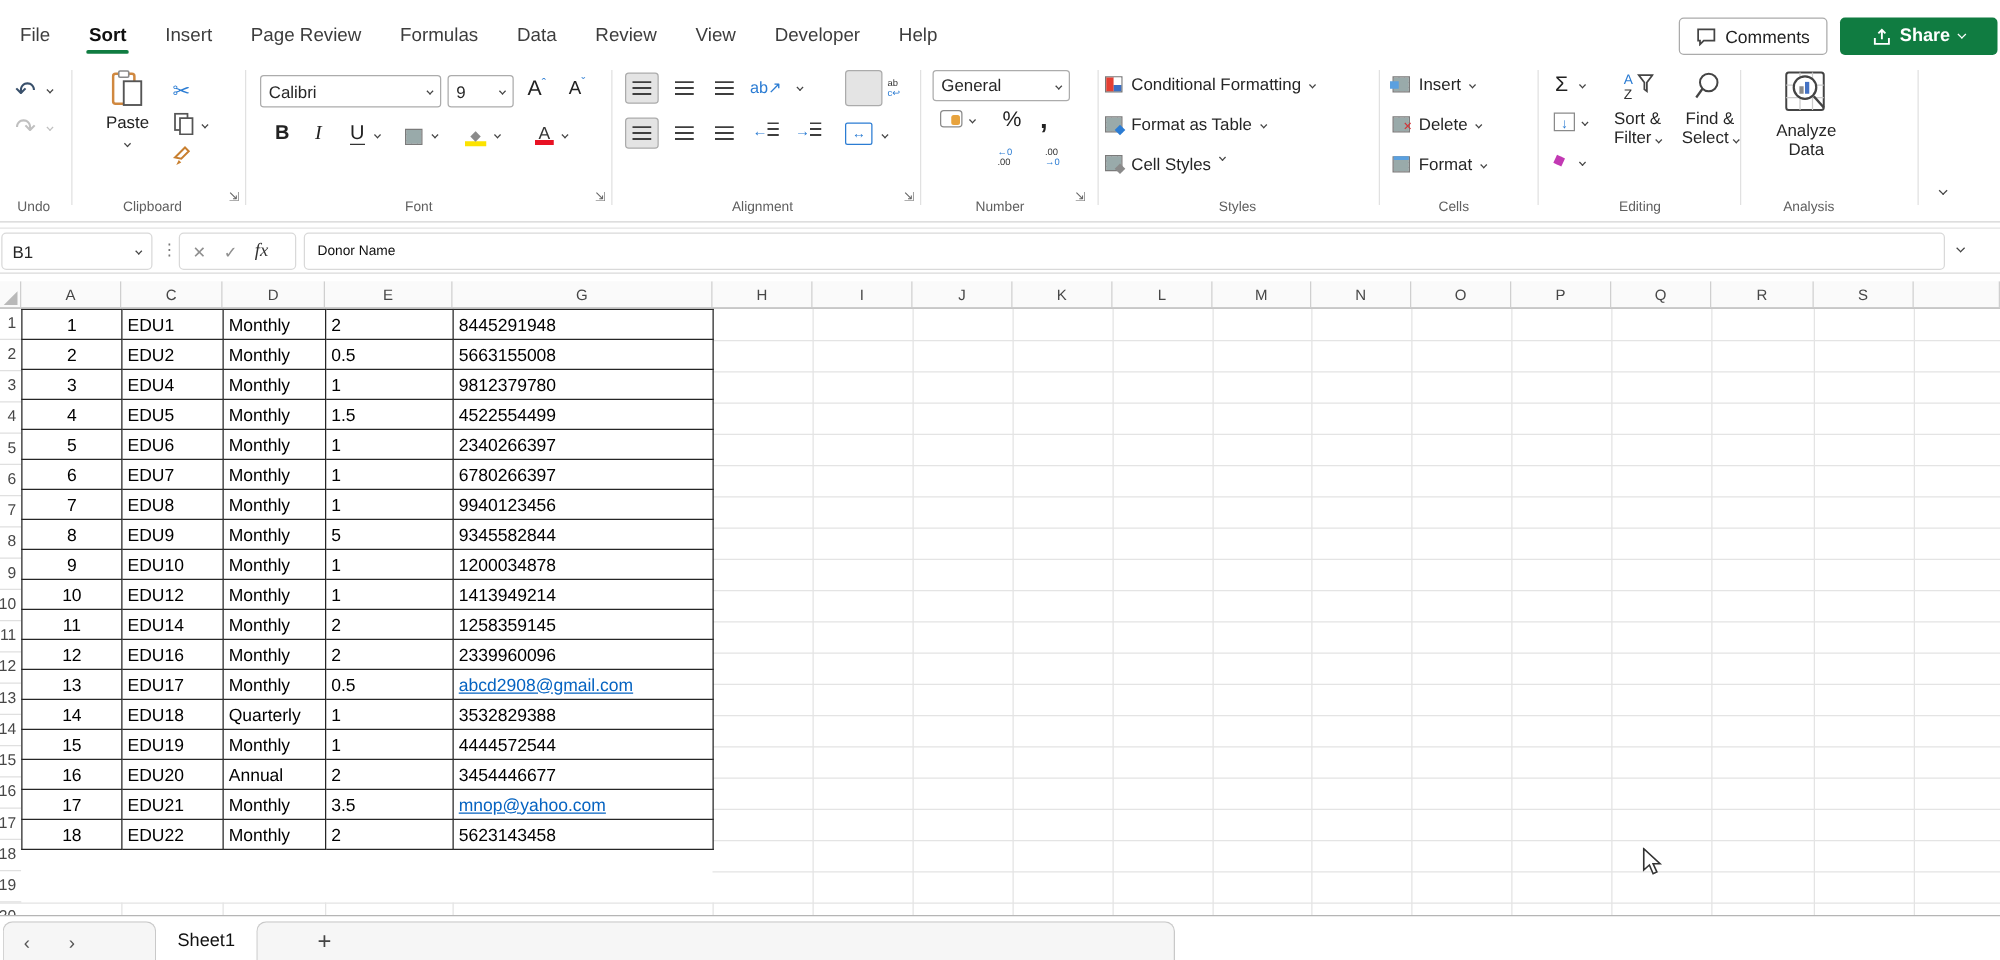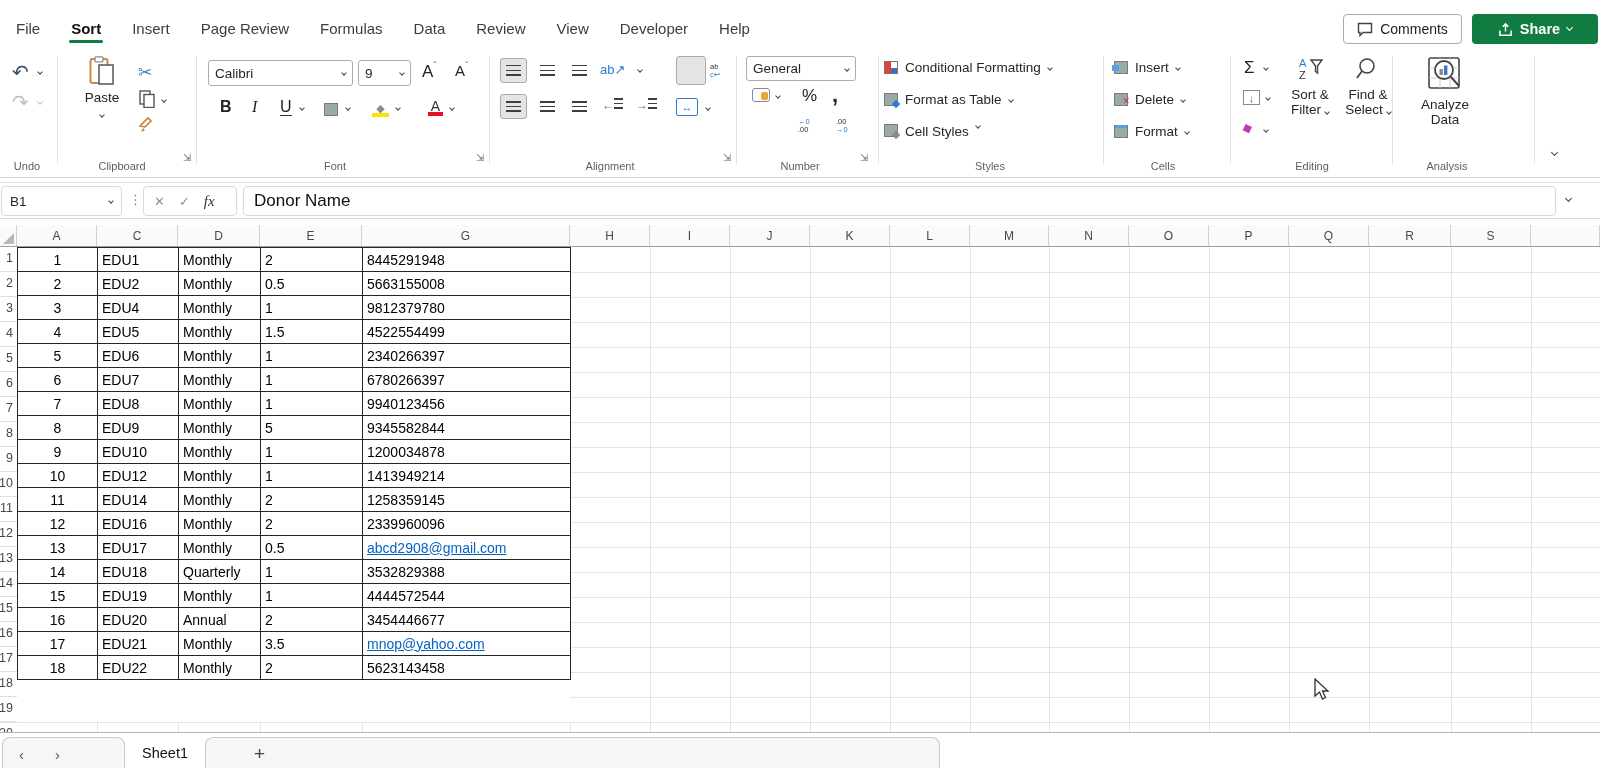--- a/index.html
+++ b/index.html
@@ -315,21 +315,21 @@
     <span style="font-size:13.5px">B1</span>
     <span class="cv s"></span>
   </div>
   <span class="abs" style="left:129px;top:9px;color:#777;font-size:13px">⋮</span>
   <div class="fbox" style="left:143px;width:94px;gap:14px;padding:0 10px">
     <span style="color:#909090;font-size:13px">✕</span>
     <span style="color:#909090;font-size:13px">✓</span>
     <span style="font-style:italic;font-family:'Liberation Serif',serif;font-size:15px;color:#333">fx</span>
   </div>
   <div class="fbox" style="left:243px;width:1313px;padding:0 10px">
-    <span style="font-size:17px;color:#0f0f0f">Donor Name</span>
+    <span style="font-size:11px;color:#0f0f0f">Donor Name</span>
   </div>
   <span class="cv" style="position:absolute;left:1566px;top:13px"></span>
 </div>
 
 <div class="abs" id="colhdr">
   <div id="selall">
       <i></i>
     </div>
 <div class="colcell" style="left: 17px; width: 80px;">A</div>
     <div class="colcell" style="left: 97px; width: 81px;">C</div>

